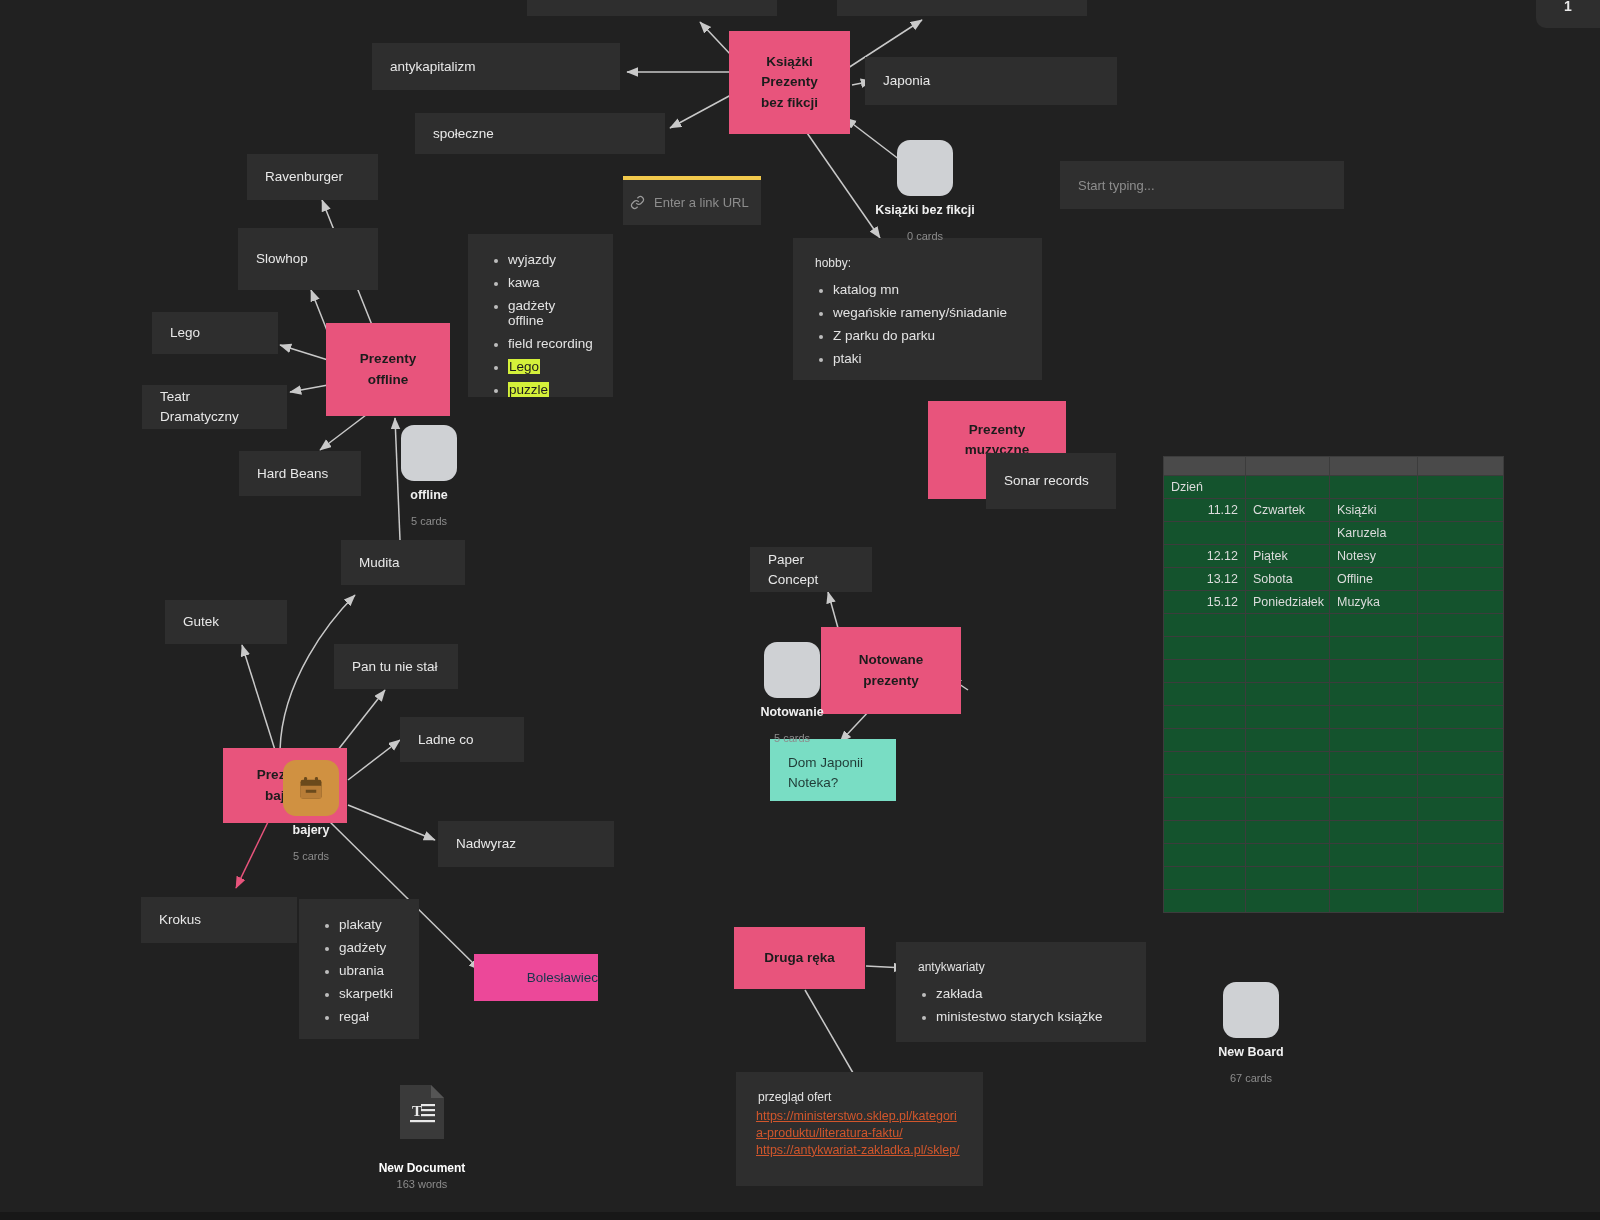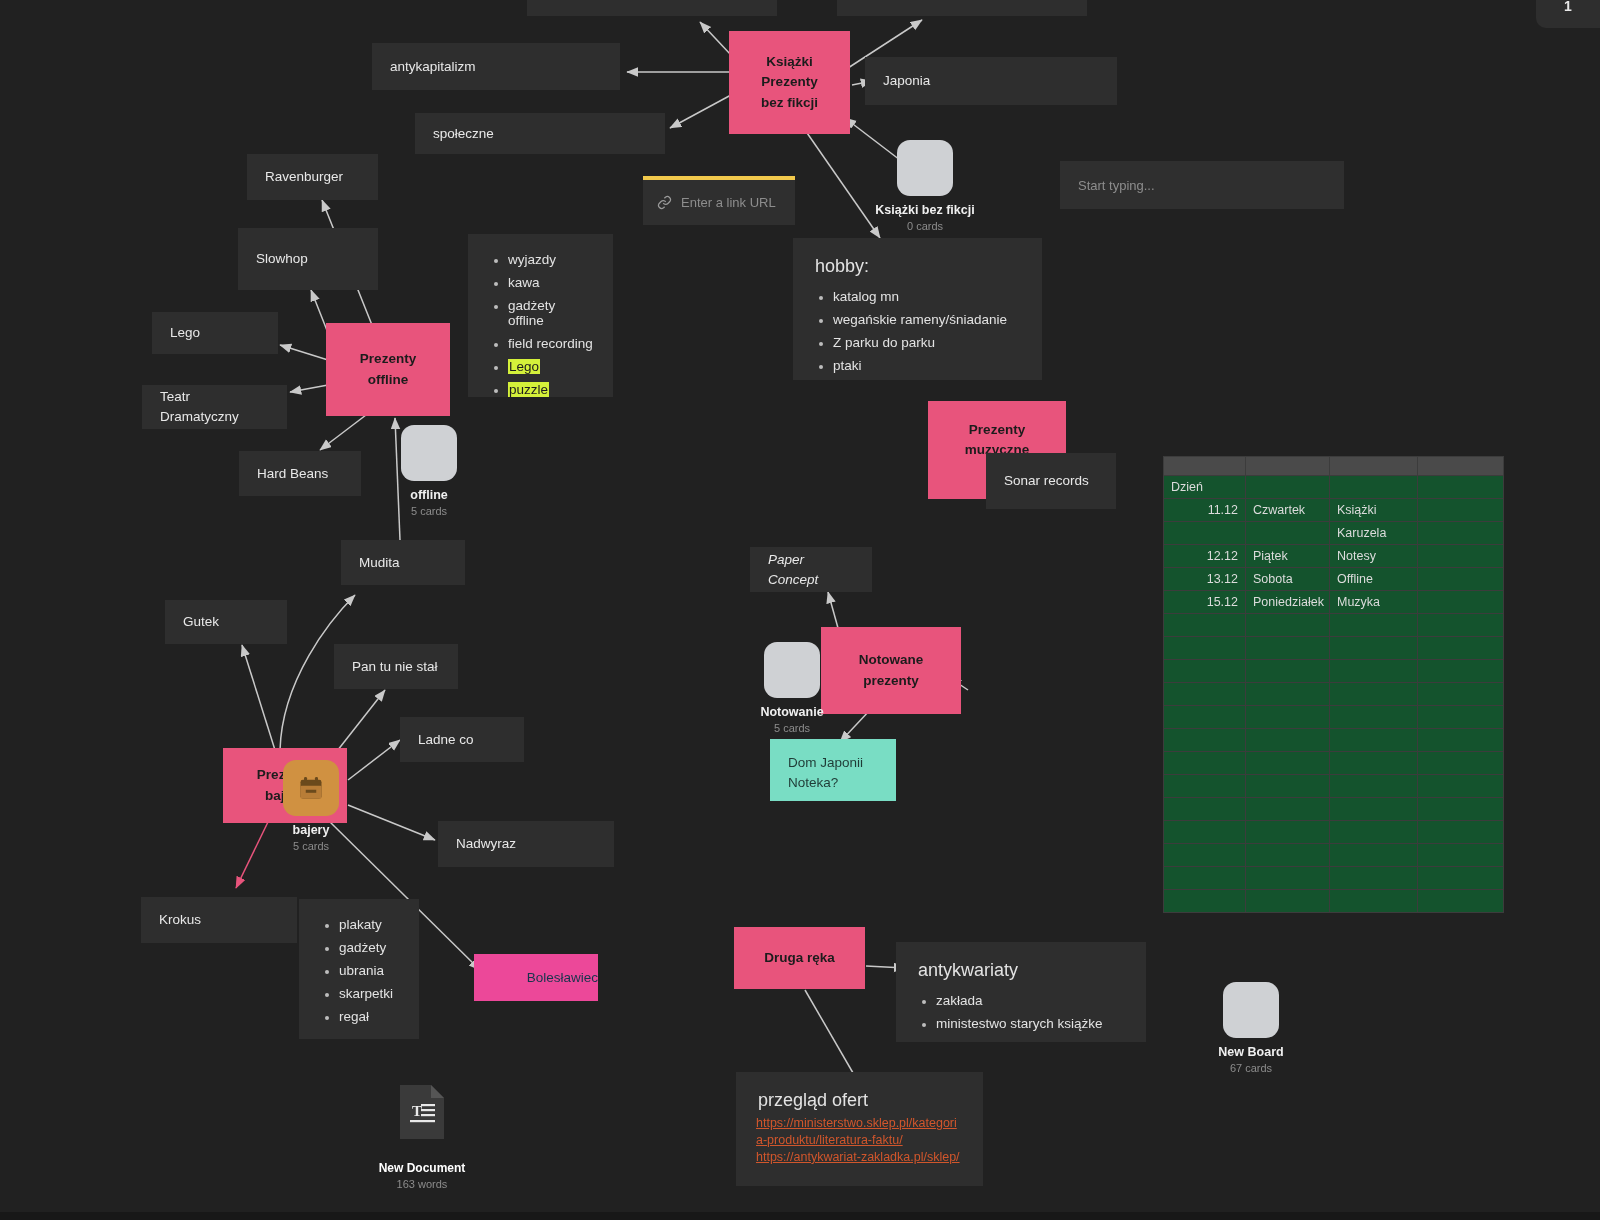--- a/index.html
+++ b/index.html
@@ -21,37 +21,37 @@
   .card-blue{background:#ec4899;color:#17354d;font-size:13.5px;
              display:flex;align-items:center;justify-content:flex-end;}
 
   ul.bul{margin:0;padding:0 0 0 20px;list-style:disc;}
   ul.bul li{margin:0 0 8px 0;font-size:13.5px;color:#e3e3e3;}
   ul.bul li:last-child{margin-bottom:0;}
   ul.bul li::marker{color:#bdbdbd;font-size:12px;}
   .hl{background:#d4f03a;color:#1c1c1c;padding:0 1px;}
 
   .listcard{background:#2e2e2e;padding:18px 20px;box-sizing:border-box;}
-  .listcard .lead{font-size:18px;color:#e3e3e3;margin:0 0 12px 2px;}
+  .listcard .lead{font-size:12px;color:#e3e3e3;margin:0 0 12px 2px;}
 
   
   .thumb{position:absolute;text-align:center;width:120px;}
   .thumb .tile{width:56px;height:56px;border-radius:13px;background:#cfd1d4;margin:0 auto;}
   .thumb .tname{font-size:12.5px;font-weight:bold;color:#f0f0f0;margin-top:7px;white-space:nowrap;}
-  .thumb .tsub{font-size:11px;color:#8c8c8c;margin-top:3px;}
+  .thumb .tsub{font-size:11px;color:#8c8c8c;margin-top:13px;}
 
   
   .docthumb{position:absolute;text-align:center;width:150px;}
   .docicon{width:44px;height:54px;margin:0 auto;position:relative;}
   .docthumb .tname{font-size:12px;font-weight:bold;color:#ffffff;margin-top:22px;}
   .docthumb .tsub{font-size:11px;color:#8c8c8c;margin-top:3px;}
 
   
   .linkinput{position:absolute;background:#2f2f2f;border-top:4px solid #f2c94c;
-             display:flex;align-items:center;gap:9px;padding:0 14px;overflow:hidden;margin-left:20px;}
+             display:flex;align-items:center;gap:9px;padding:0 7px;overflow:hidden;}
   .linkinput .ph{color:#8d8d8d;font-size:13px;white-space:nowrap;}
 
   .typeinput{position:absolute;background:#2f2f2f;display:flex;align-items:center;
              padding:0 18px;}
   .typeinput .ph{color:#8d8d8d;font-size:13px;}
 
   
   .tbl{position:absolute;border-collapse:collapse;background:#14532d;font-size:12.5px;
        color:#dcdcdc;table-layout:fixed;}
   .tbl td{border:1px solid #3c3c3c;height:22px;padding:0 7px;overflow:hidden;white-space:nowrap;}
@@ -180,21 +180,21 @@
   </div>
 
   <div class="node card-dark" style="left:141px;top:897px;width:156px;height:46px;">
     <span>Krokus</span>
   </div>
 
   <div class="node card-blue" style="left:474px;top:954px;width:124px;height:47px;">
     <span>Bolesławiec</span>
   </div>
 
-  <div class="node card-dark" style="left:750px;top:547px;width:122px;height:45px;font-style:italic;">
+  <div class="node card-dark" style="left:750px;top:547px;width:122px;height:45px;">
     <span>Paper Concept</span>
   </div>
 
   <div class="node card-teal" style="left:770px;top:739px;width:126px;height:62px;flex-direction:column;">
     <span>Dom Japonii</span>
     <span>Noteka?</span>
   </div>
 
   <div class="node card-pink" style="left:729px;top:31px;width:121px;height:103px;flex-direction:column;">
     <span>Książki</span>

